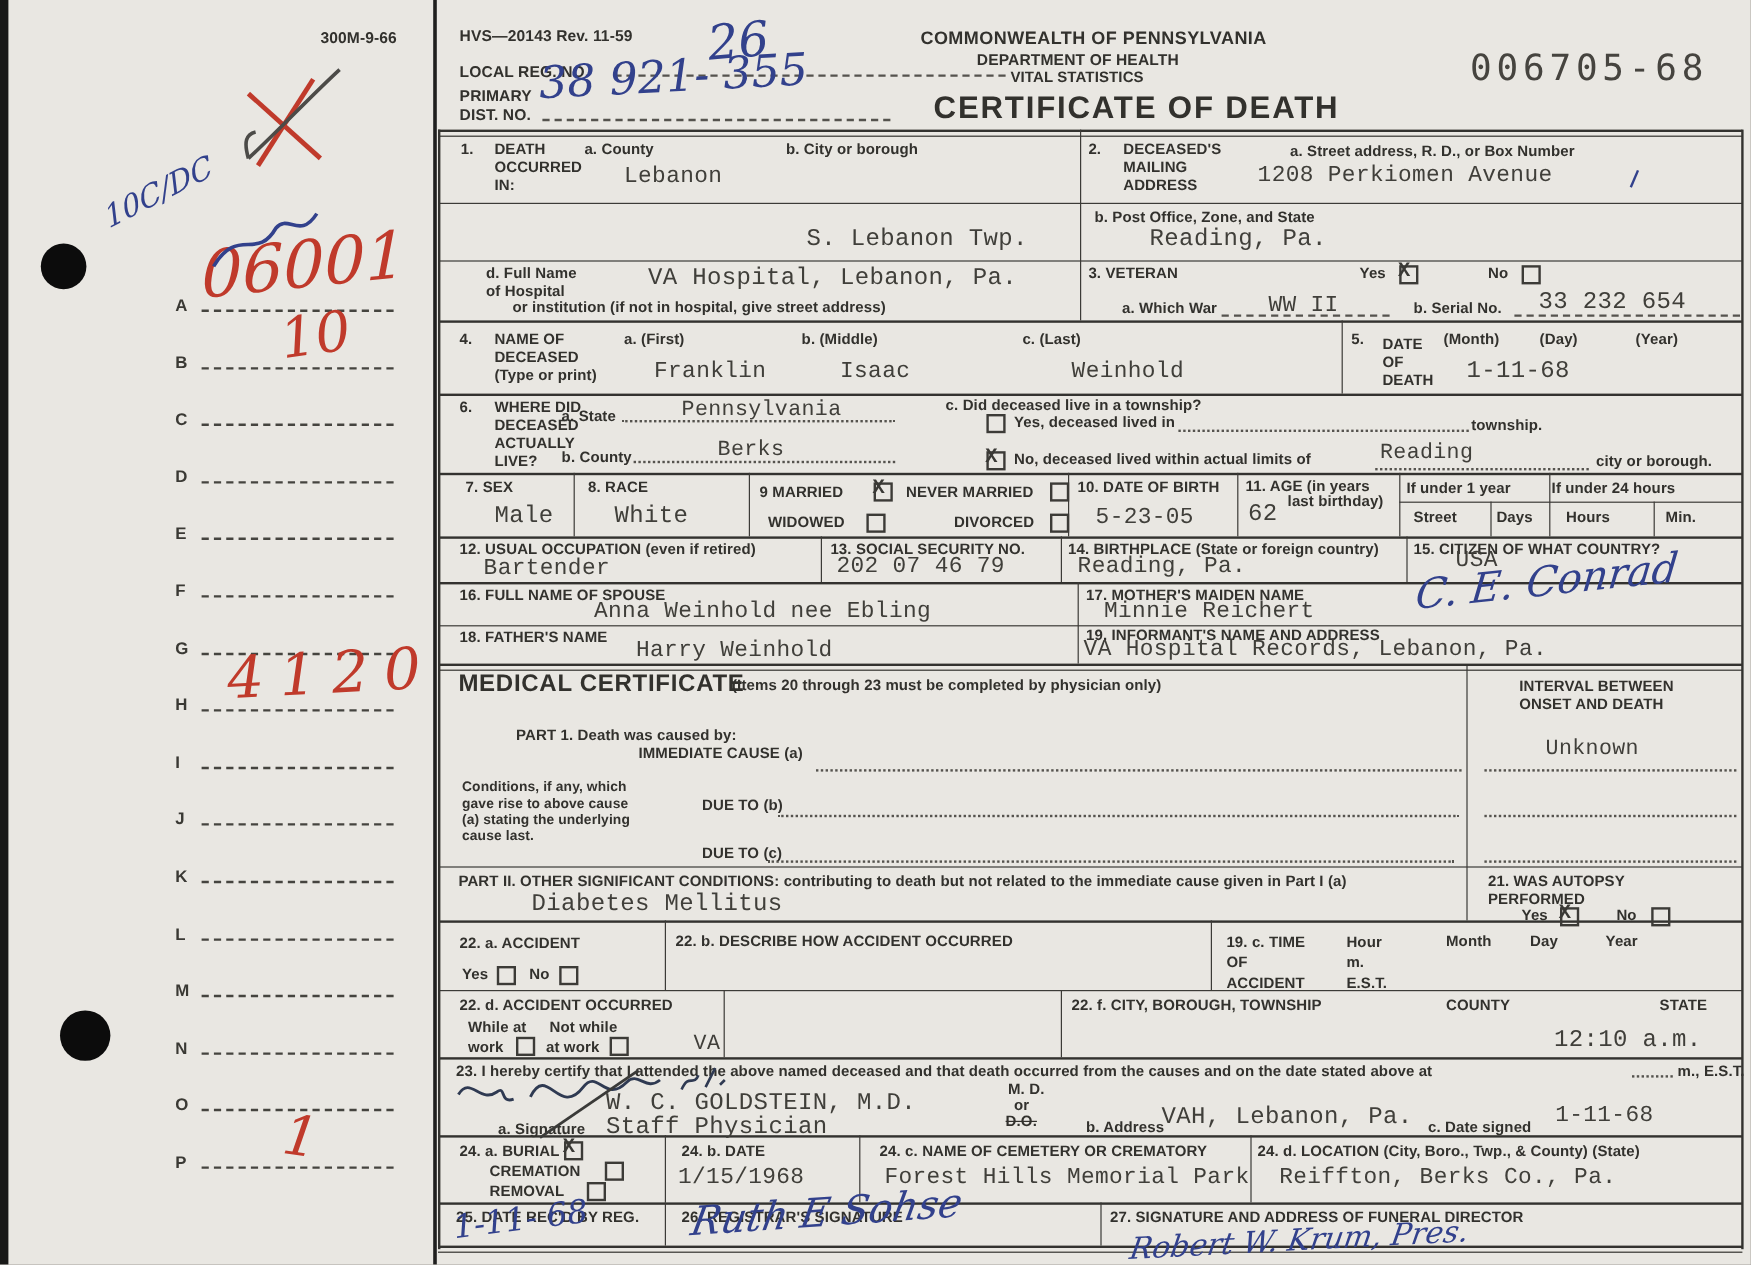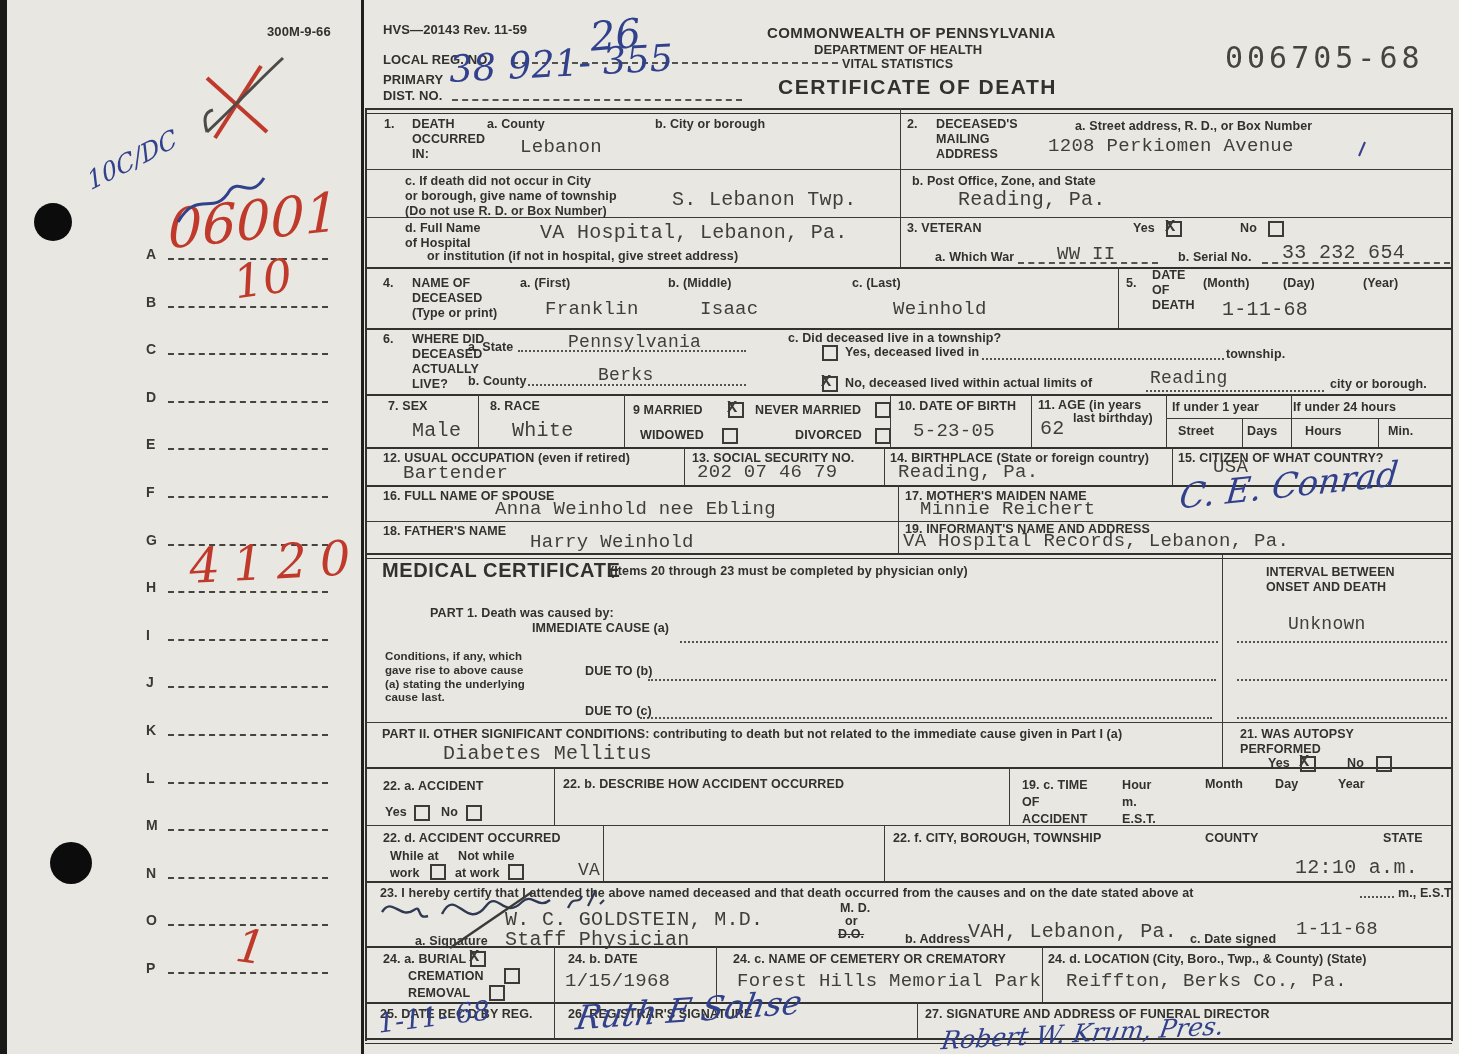--- a/index.html
+++ b/index.html
@@ -15,21 +15,21 @@
   .vl2{position:absolute;width:0;border-left:2px solid #33322f;}
   .dot{position:absolute;height:0;border-bottom:2px dotted #55534e;}
   .dash{position:absolute;height:0;border-bottom:2px dashed #55534e;}
   
   .lbl{position:absolute;font:bold 12.5px/1.2 "Liberation Sans",sans-serif;color:#32312d;
        white-space:pre-line;letter-spacing:.1px;}
   .s11{font-size:11.5px;}
   .big{font-size:20px;letter-spacing:.6px;}
   .t15{font-size:15px;letter-spacing:.4px;}
   .t13{font-size:13px;}
-  .title{font-size:21px;letter-spacing:1.5px;}
+  .title{font-size:26px;letter-spacing:1.5px;}
   .lh17{line-height:17px;}
   .ty{position:absolute;font-family:"Liberation Mono","DejaVu Sans Mono",monospace;color:#403f3a;
       font-size:19px;white-space:pre;letter-spacing:.3px;}
   .t20{font-size:20px;}
   .t18{font-size:18px;}
   .stamp{position:absolute;font-family:"DejaVu Sans Mono",monospace;font-size:30px;color:#46443f;
          letter-spacing:4px;}
   .hw{position:absolute;font-family:"DejaVu Serif",serif;font-style:italic;white-space:pre;
       transform-origin:left top;}
   .blue{color:#32418c;}
@@ -209,23 +209,20 @@
     <i class="dot" style="left:1360px;top:896px;width:34px"></i>
   </div>
 
   <div class="lbl" style="left:384px;top:117px">1.</div>
   <div class="lbl" style="left:412px;top:117px">DEATH
 OCCURRED
 IN:</div>
   <div class="lbl" style="left:487px;top:117px">a. County</div>
   <div class="lbl" style="left:655px;top:117px">b. City or borough</div>
   <div class="ty" style="left:520px;top:136px">Lebanon</div>
-  <div class="lbl" style="left:405px;top:174px">c. If death did not occur in City
-or borough, give name of township
-(Do not use R. D. or Box Number)</div>
   <div class="ty t20" style="left:672px;top:188px">S. Lebanon Twp.</div>
   <div class="lbl" style="left:405px;top:221px">d. Full Name
 of Hospital</div>
   <div class="ty t20" style="left:540px;top:221px">VA Hospital, Lebanon, Pa.</div>
   <div class="lbl" style="left:427px;top:249px">or institution (if not in hospital, give street address)</div>
   <div class="lbl" style="left:907px;top:117px">2.</div>
   <div class="lbl" style="left:936px;top:117px">DECEASED'S
 MAILING
 ADDRESS</div>
   <div class="lbl" style="left:1075px;top:119px">a. Street address, R. D., or Box Number</div>
@@ -250,21 +247,21 @@
   <div class="lbl" style="left:412px;top:276px">NAME OF
 DECEASED
 (Type or print)</div>
   <div class="lbl" style="left:520px;top:276px">a. (First)</div>
   <div class="lbl" style="left:668px;top:276px">b. (Middle)</div>
   <div class="lbl" style="left:852px;top:276px">c. (Last)</div>
   <div class="ty" style="left:545px;top:298px">Franklin</div>
   <div class="ty" style="left:700px;top:298px">Isaac</div>
   <div class="ty" style="left:893px;top:298px">Weinhold</div>
   <div class="lbl" style="left:1126px;top:276px">5.</div>
-  <div class="lbl" style="left:1152px;top:268px">DATE
+  <div class="lbl" style="left:1152px;top:280px">DATE
 OF
 DEATH</div>
   <div class="lbl" style="left:1203px;top:276px">(Month)</div>
   <div class="lbl" style="left:1283px;top:276px">(Day)</div>
   <div class="lbl" style="left:1363px;top:276px">(Year)</div>
   <div class="ty t20" style="left:1222px;top:298px">1-11-68</div>
 
   <div class="lbl" style="left:383px;top:332px">6.</div>
   <div class="lbl" style="left:412px;top:332px">WHERE DID
 DECEASED

